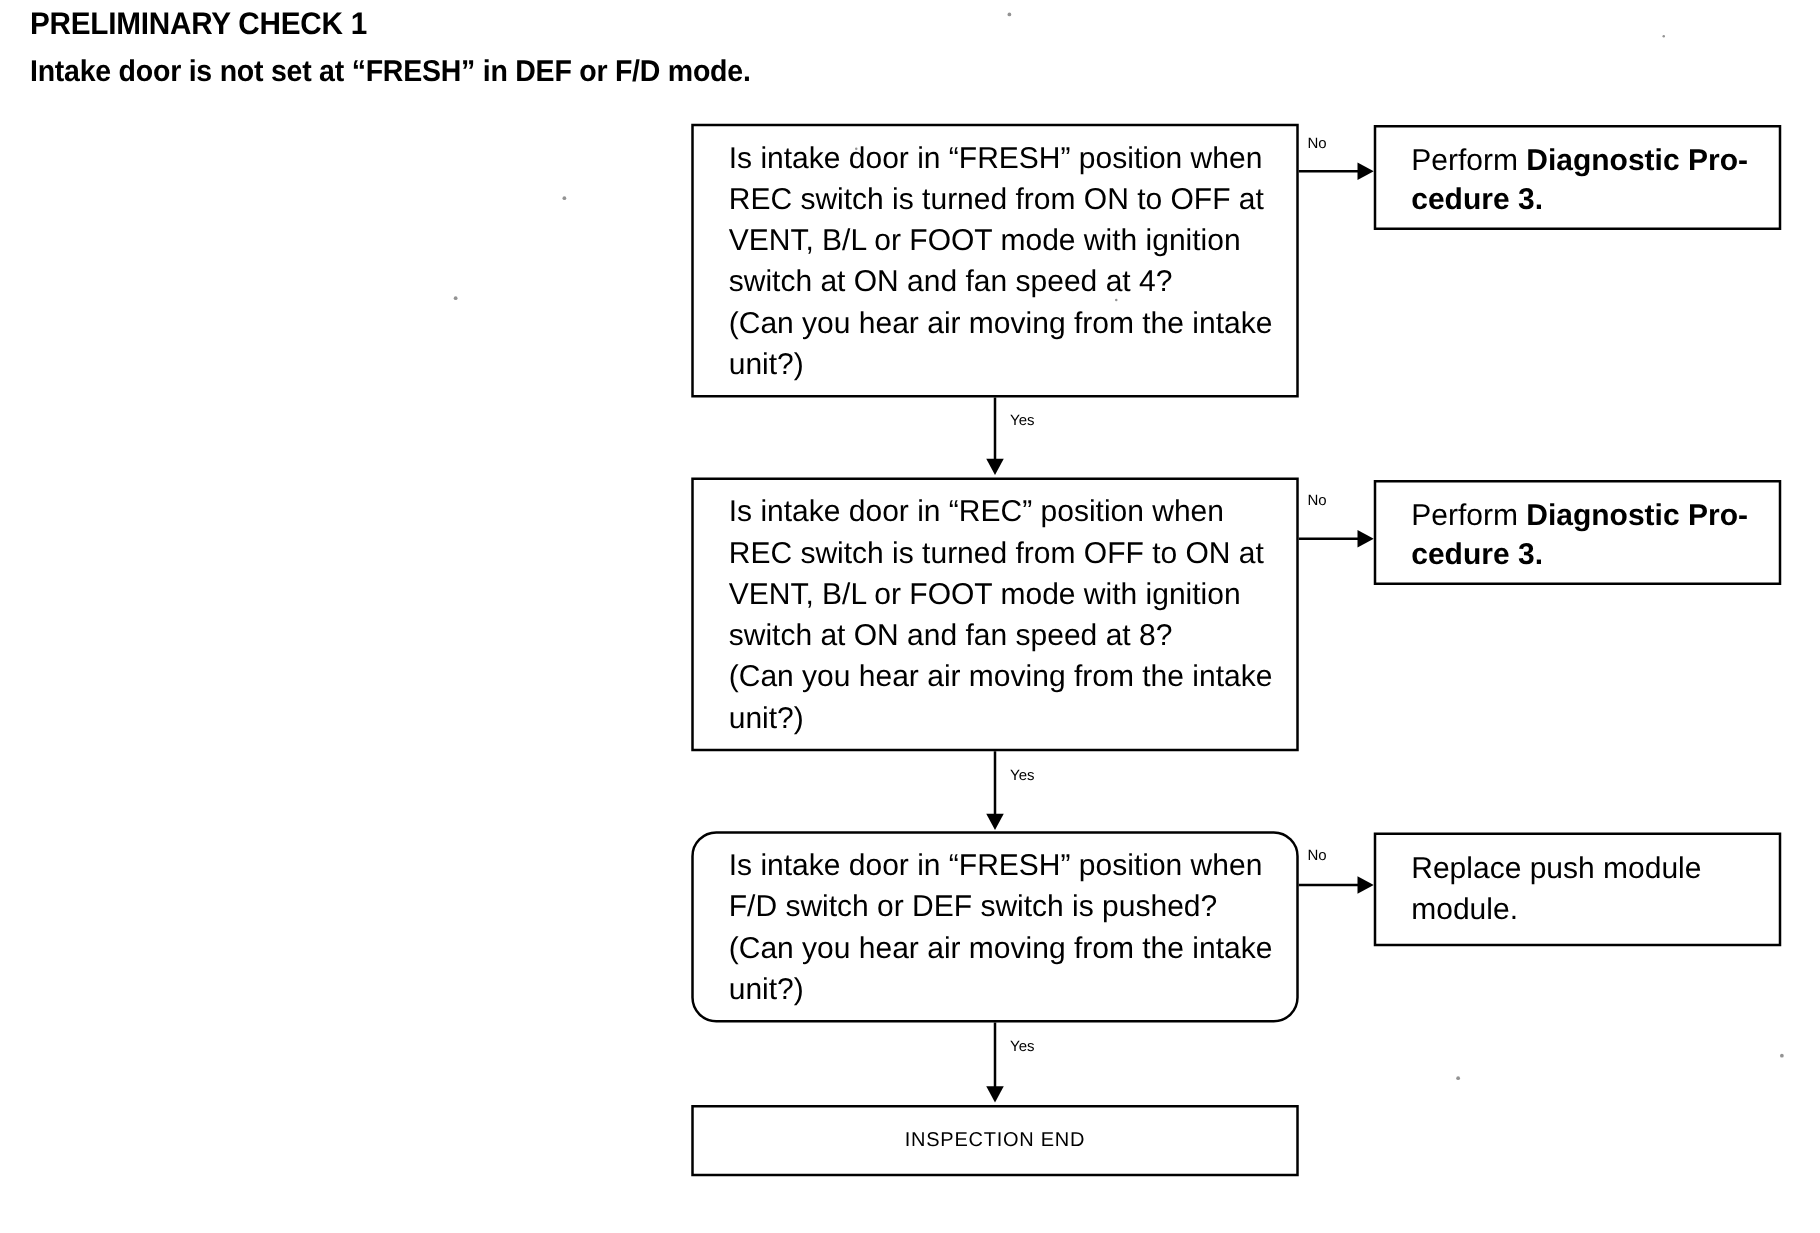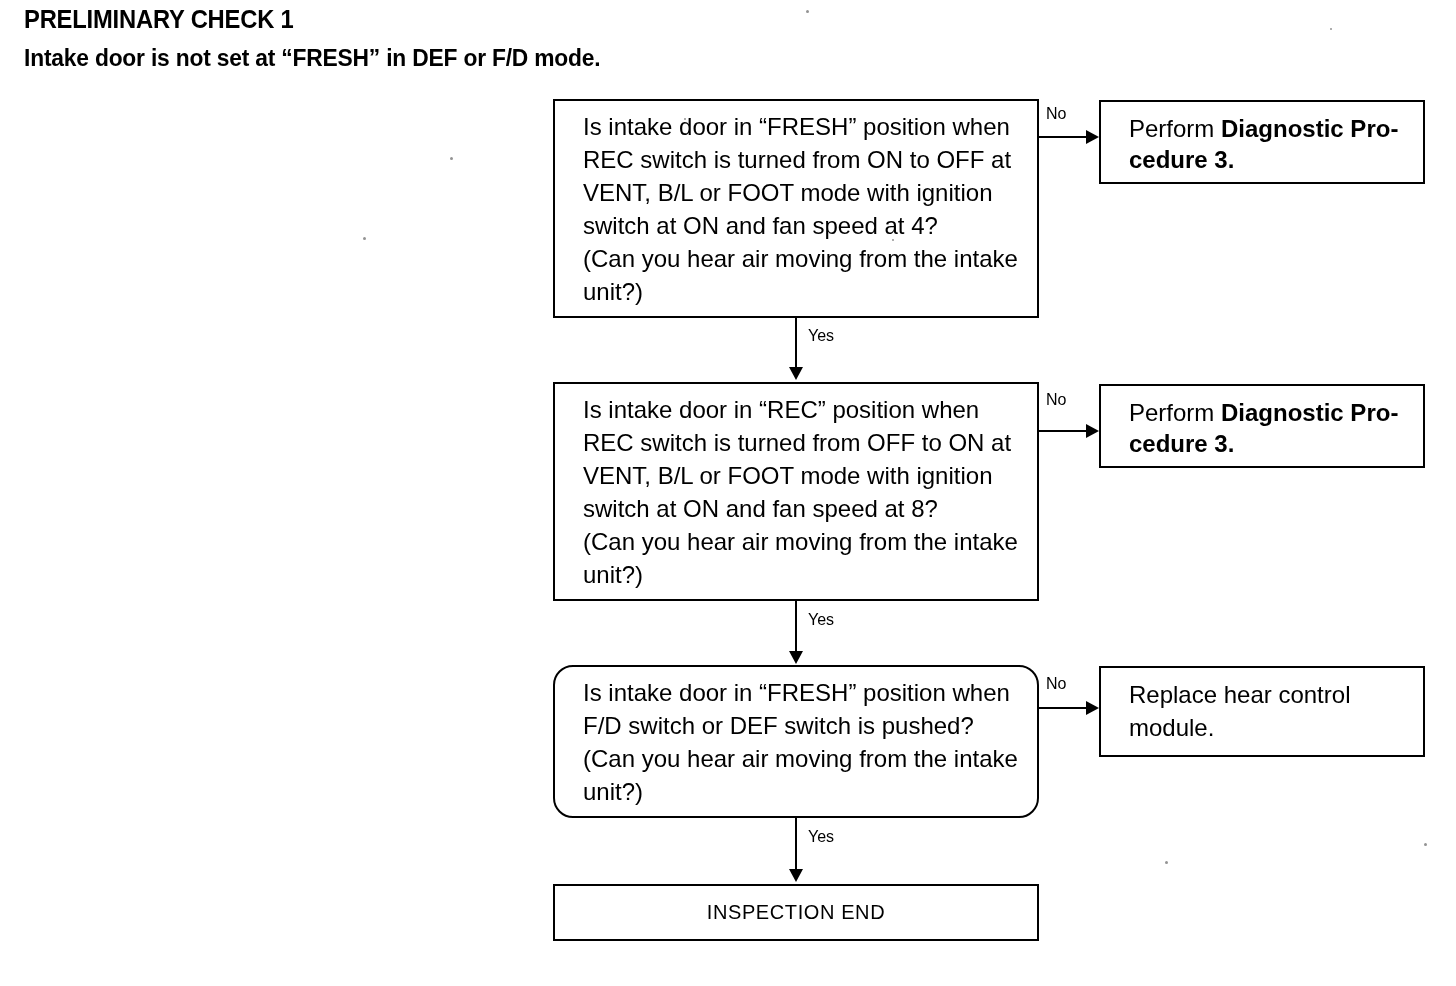--- a/index.html
+++ b/index.html
@@ -69,21 +69,21 @@
 
   .end-box-text {
     position: absolute;
     left: 0;
     right: 0;
     top: 0;
     bottom: 0;
     display: flex;
     align-items: center;
     justify-content: center;
-    font-size: 20px;
+    font-size: 16px;
     letter-spacing: 0.6px;
   }
 
   
   .vline {
     position: absolute;
     width: 2px;
     background: #000000;
   }
   .hline {
@@ -102,21 +102,21 @@
   .arrow-right {
     position: absolute;
     width: 0;
     height: 0;
     border-top: 7px solid transparent;
     border-bottom: 7px solid transparent;
     border-left: 13px solid #000000;
   }
   .edge-label {
     position: absolute;
-    font-size: 16px;
+    font-size: 12px;
     line-height: 22px;
     white-space: nowrap;
   }
 
   
   .speck {
     position: absolute;
     background: #3a3a3a;
     border-radius: 50%;
     opacity: 0.55;
@@ -168,21 +168,21 @@
   <div class="box" style="left:553px; top:665px; width:486px; height:153px;border-radius:20px;">
     <div class="box-text">Is intake door in “FRESH” position when F/D switch or DEF switch is pushed?
 (Can you hear air moving from the intake unit?)</div>
   </div>
 
   <div class="hline" style="left:1039px; top:707px; width:52px;"></div>
   <div class="arrow-right" style="left:1086px; top:701px;"></div>
   <div class="edge-label" style="left:1046px; top:673px;">No</div>
 
   <div class="box" style="left:1099px; top:666px; width:326px; height:91px;">
-    <div class="box-text" style="line-height:33px; top:10px;">Replace hear control module.</div>
+    <div class="box-text" style="line-height:33px; top:10px;">Replace push module module.</div>
   </div>
 
   <div class="vline" style="left:795px; top:818px; height:52px;"></div>
   <div class="arrow-down" style="left:789px; top:869px;"></div>
   <div class="edge-label" style="left:808px; top:826px;">Yes</div>
 
   <div class="box" style="left:553px; top:884px; width:486px; height:57px;">
     <div class="end-box-text">INSPECTION END</div>
   </div>
 

